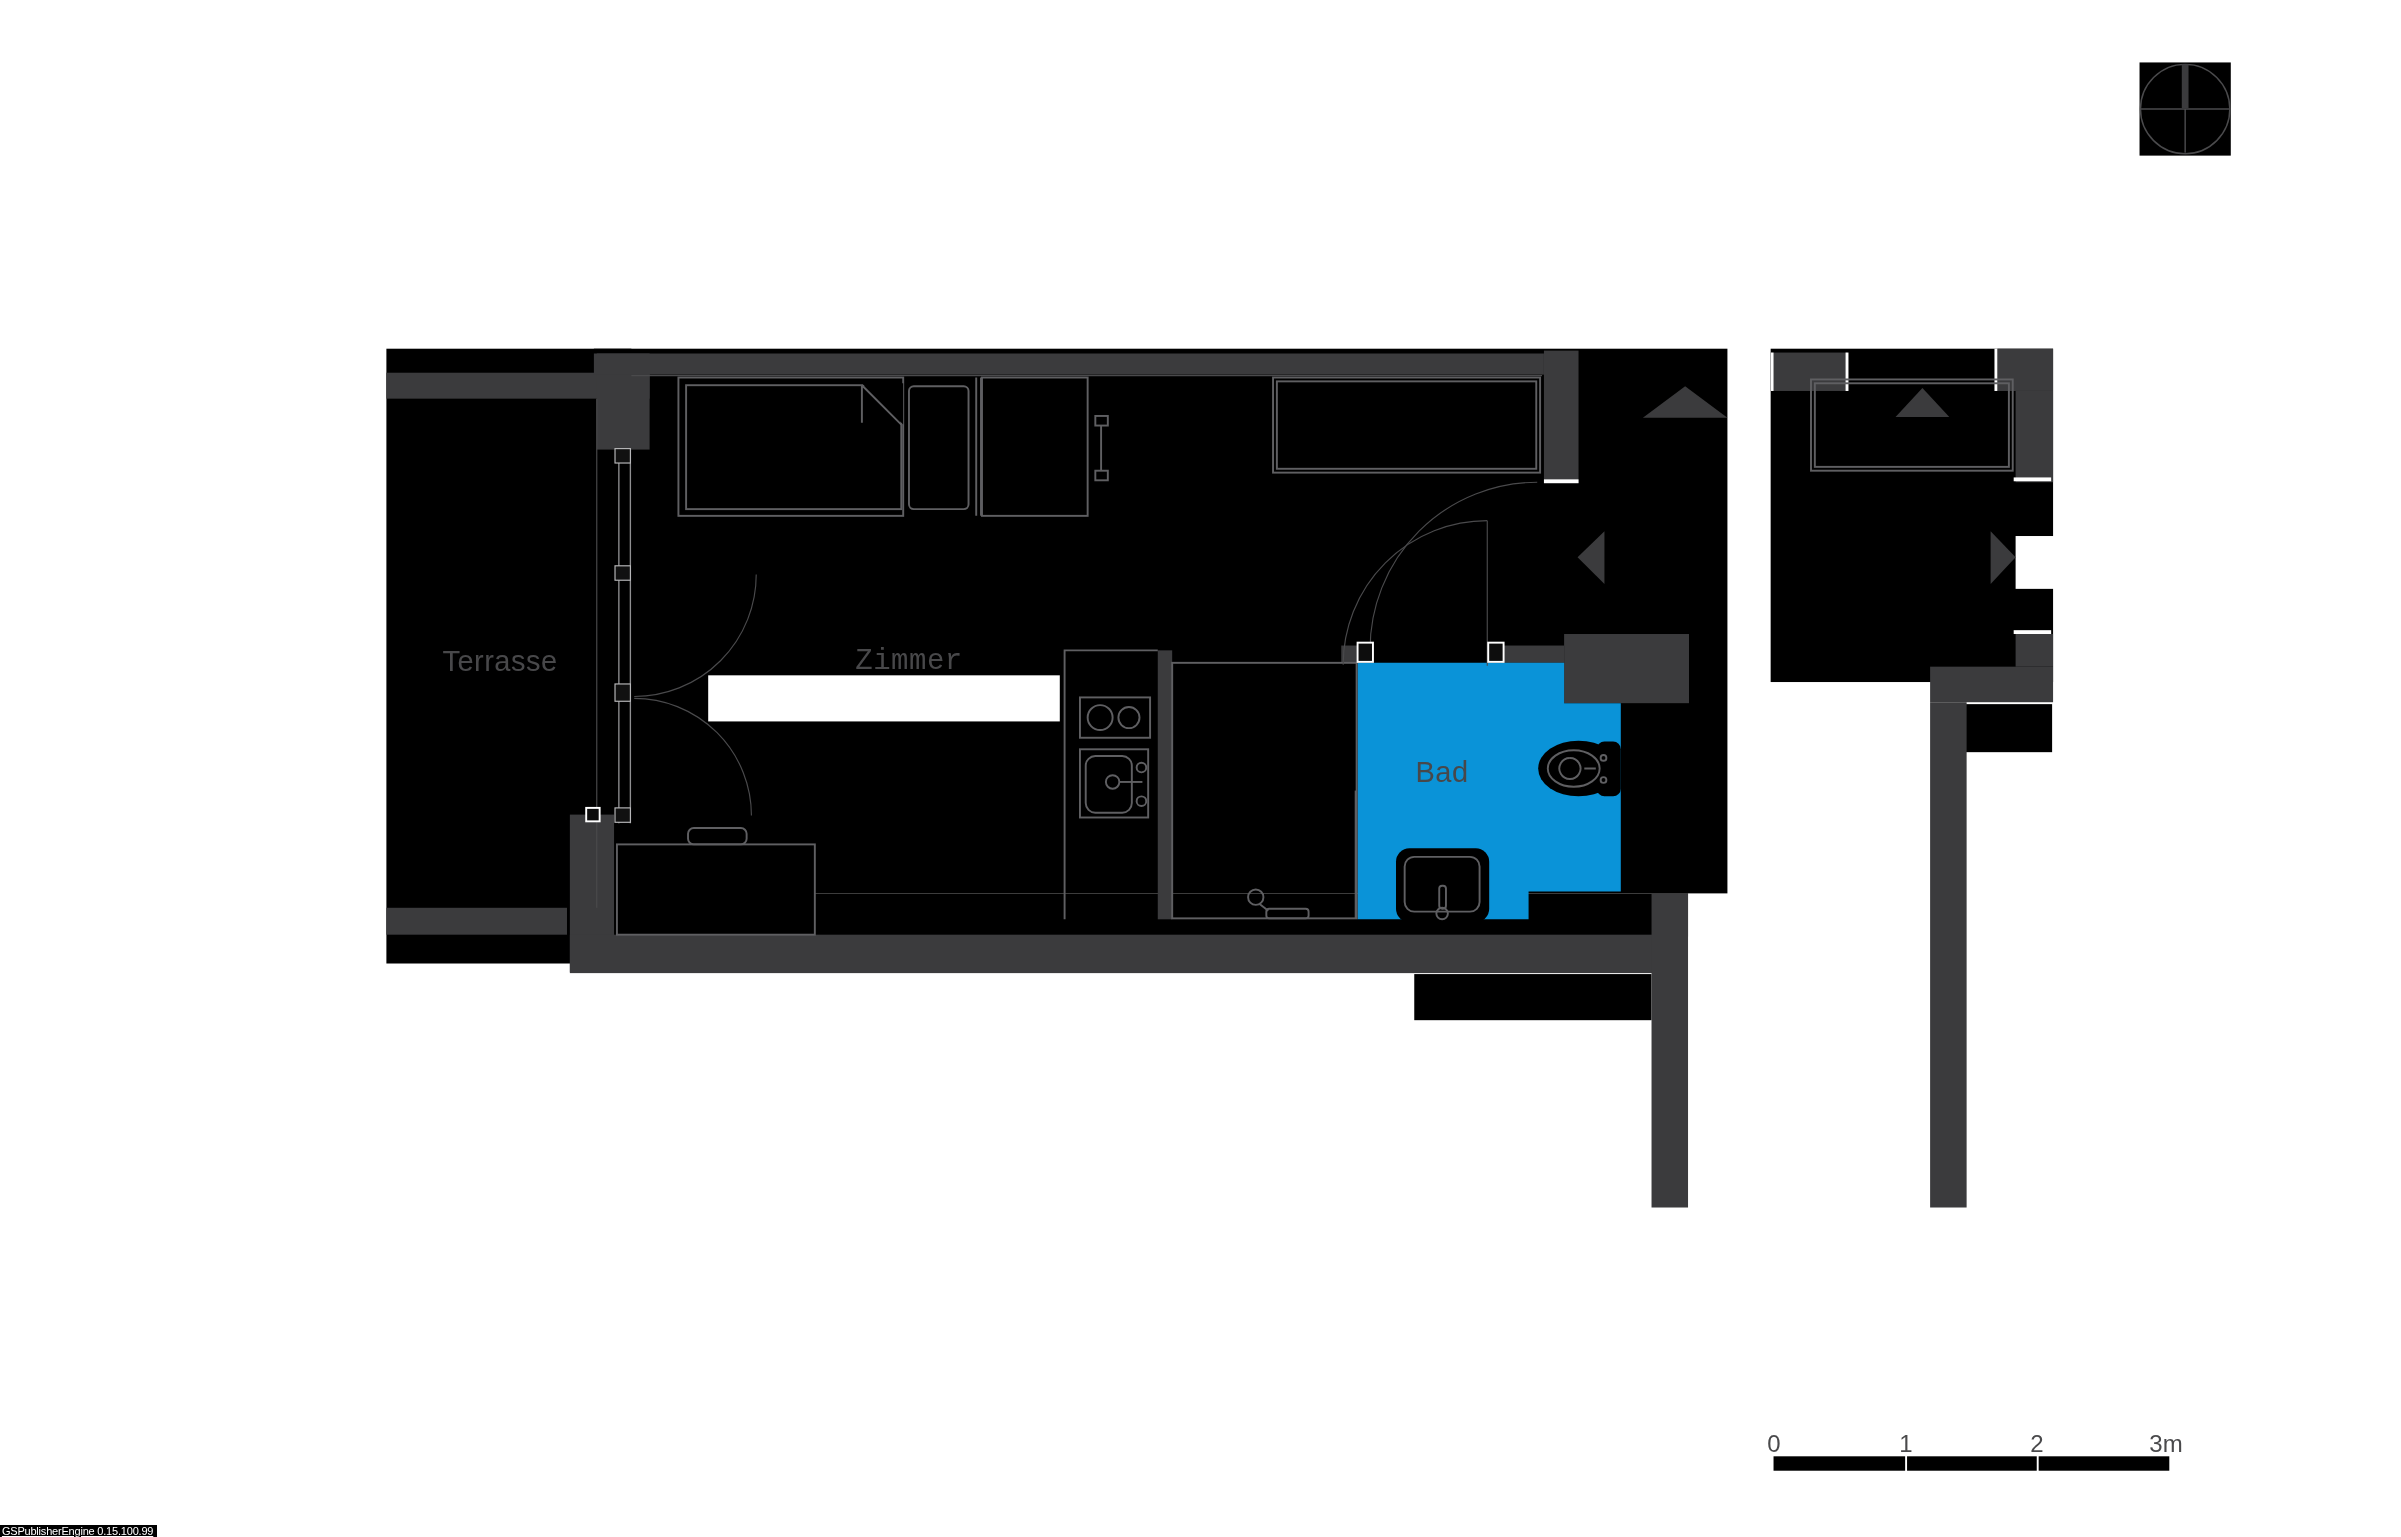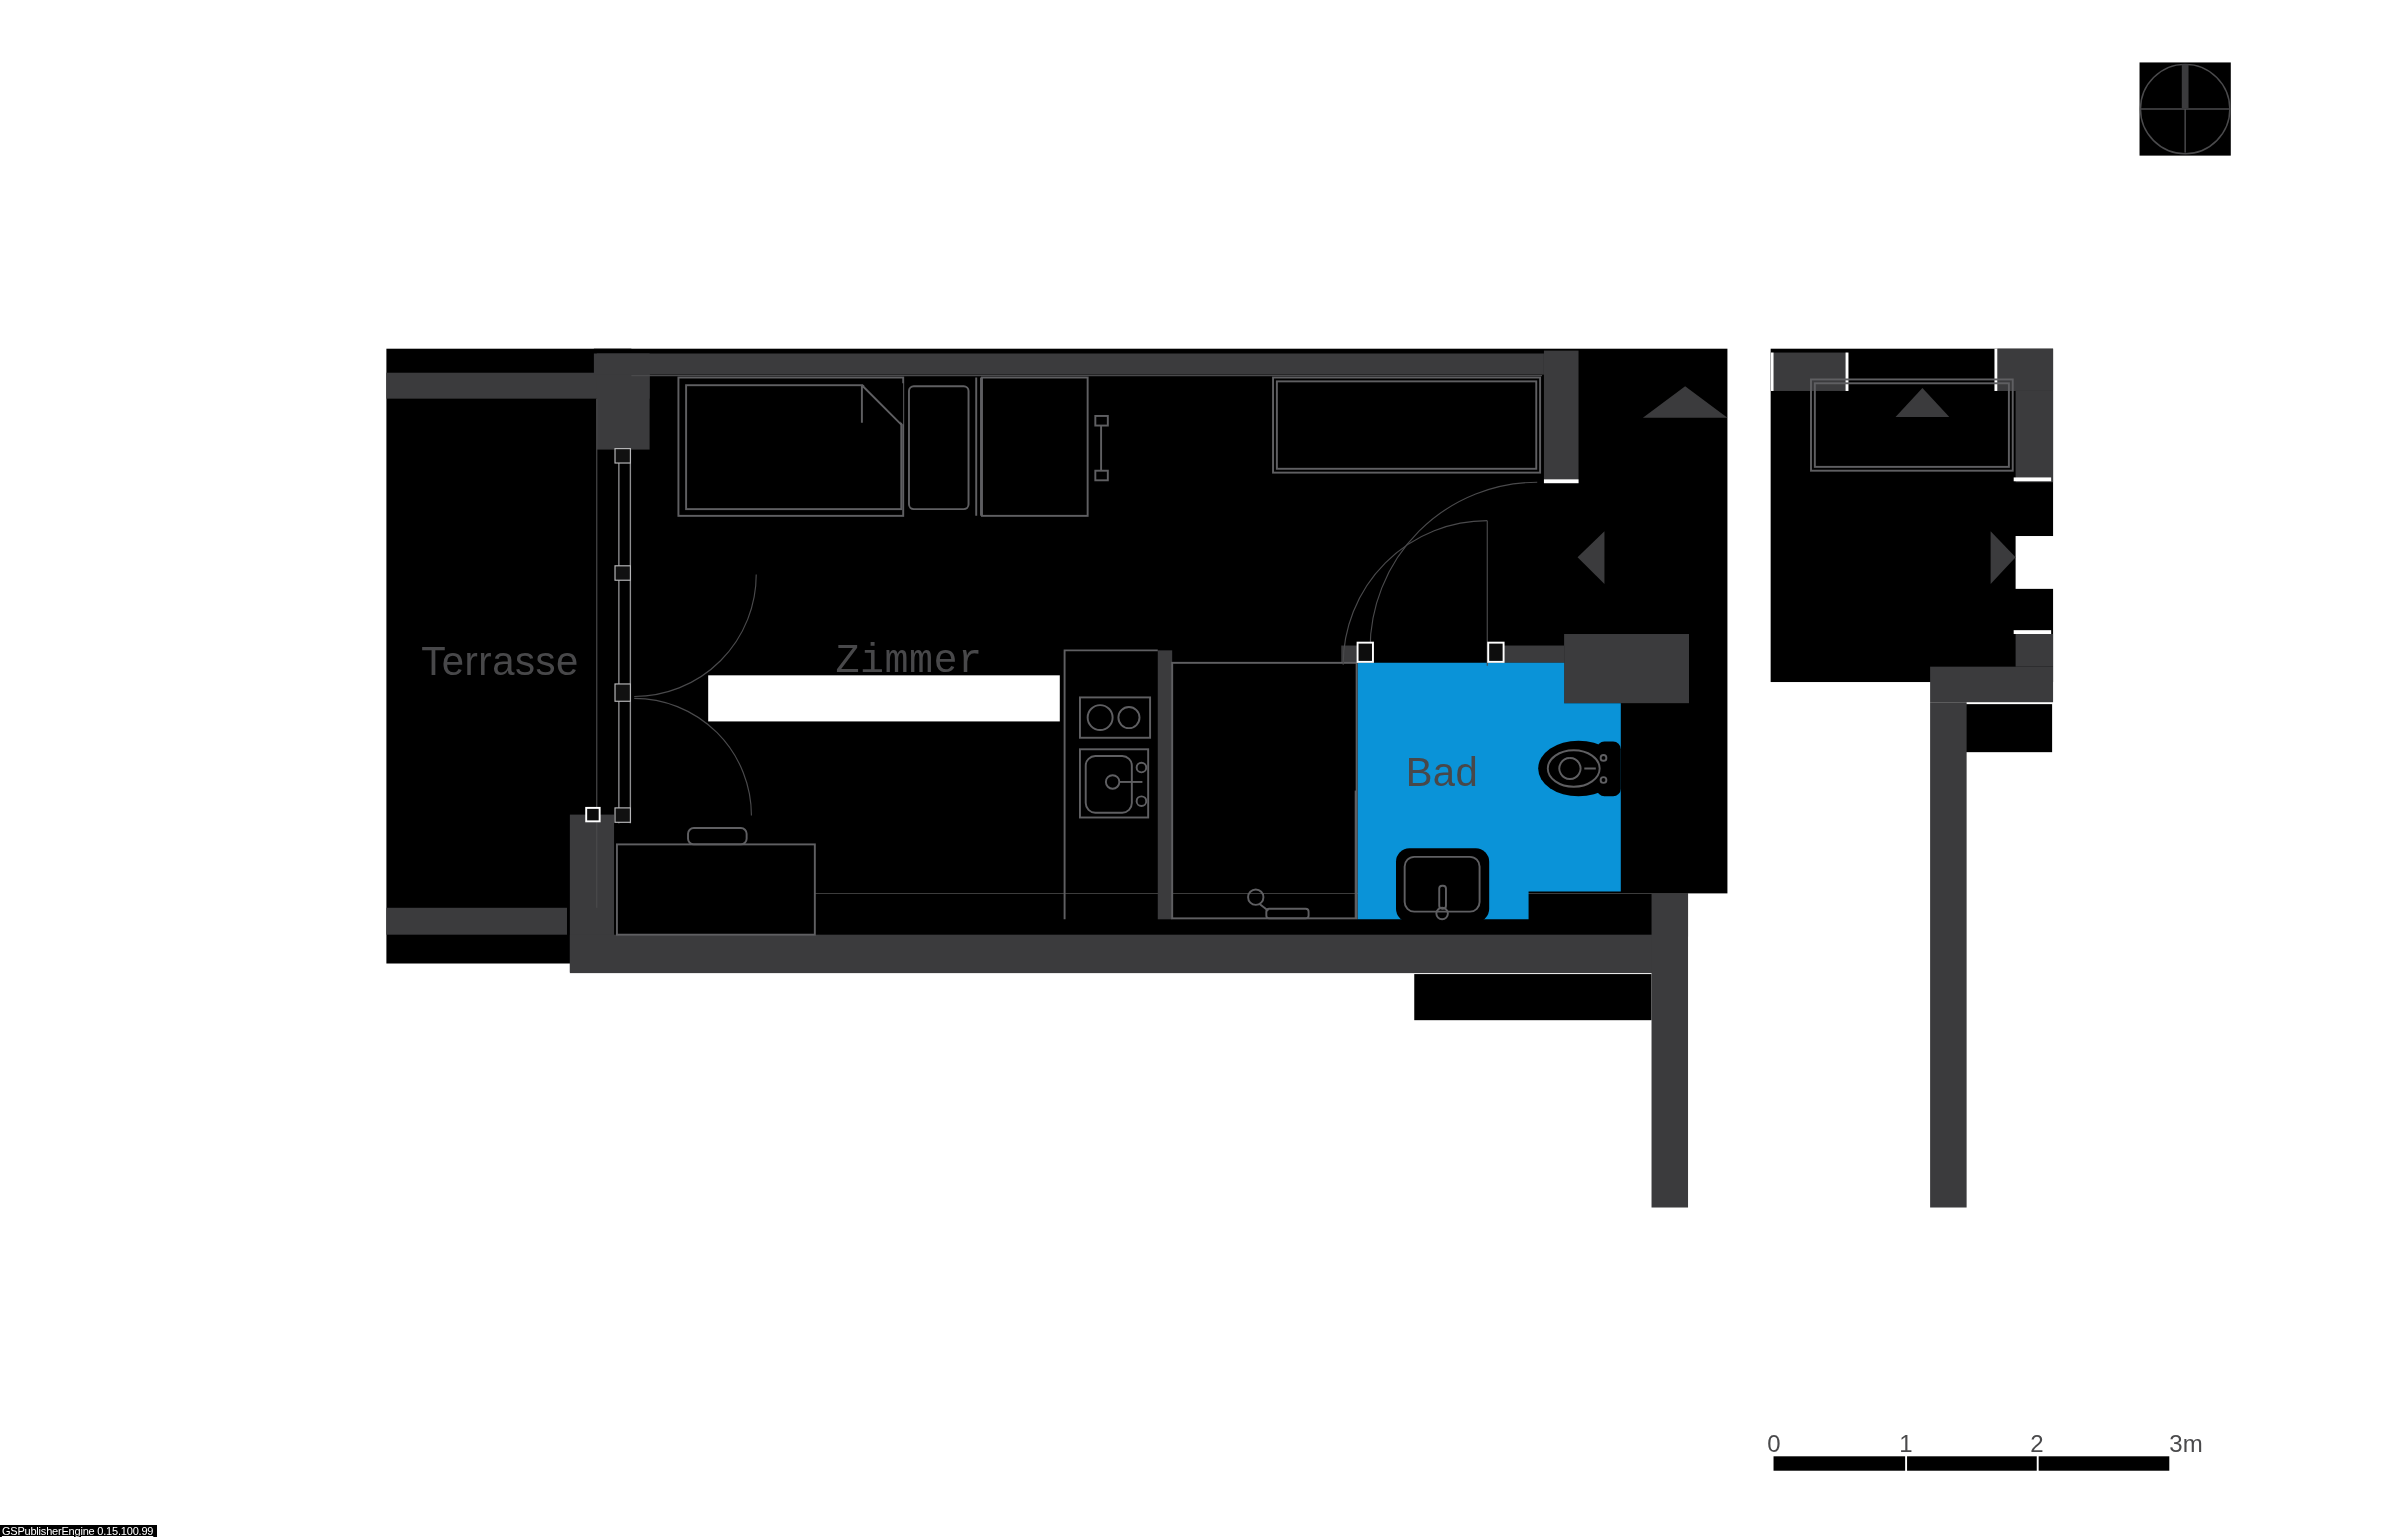--- a/index.html
+++ b/index.html
@@ -1,20 +1,20 @@
 <!DOCTYPE html>
 <html style="--background: #ffffff; --interior: #000000; --wall: #3b3b3d; --highlight: #0a93d8; --line: #5f5f62; --label: #48484a; --scale_text: #4a4a4c; --watermark_bg: #000000; --watermark_text: #ffffff;"><head>
 <meta charset="utf-8">
 <style>
   html,body{margin:0;padding:0;background:#fff;}
   .canvas{position:relative;width:2402px;height:1537px;background:var(--background,#fff);
           font-family:"Liberation Sans",sans-serif;overflow:hidden;}
   .plan-svg{position:absolute;left:0;top:0;}
   .room-label{position:absolute;transform:translate(-50%,-50%);color:var(--label,#48484a);
-              font-size:40px;letter-spacing:0.5px;white-space:nowrap;}
+              font-size:29px;letter-spacing:0.5px;white-space:nowrap;}
   .scale-tick{position:absolute;transform:translateX(-50%);color:var(--scale_text,#4a4a4c);
               font-size:24px;top:1430px;white-space:nowrap;}
   .watermark{position:absolute;left:0;top:1525px;height:16px;background:var(--watermark_bg,#000);
              color:var(--watermark_text,#fff);font-size:11px;line-height:13.4px;padding:0 3.8px 0 1.9px;
              letter-spacing:-0.2px;white-space:nowrap;text-decoration:underline;}
   
   .b{fill:#000;}
   .w{fill:var(--wall,#3b3b3d);}
   .wh{fill:#fff;}
   .hl{fill:var(--highlight,#0a93d8);}
@@ -194,17 +194,17 @@
     </g>
   </svg>
 
   <div class="room-label" style="left:500px;top:661px;">Terrasse</div>
   <div class="room-label" style="left:909px;top:661px;font-family:Liberation Mono, monospace;">Zimmer</div>
   <div class="room-label" style="left:1442px;top:772px;">Bad</div>
 
   <div class="scale-tick" style="left:1774px;">0</div>
   <div class="scale-tick" style="left:1906px;">1</div>
   <div class="scale-tick" style="left:2037px;">2</div>
-  <div class="scale-tick" style="left:2166px;margin-left:20px;">3m</div>
+  <div class="scale-tick" style="left:2166px;">3m</div>
 
   <div class="watermark">GSPublisherEngine 0.15.100.99</div>
 </div>
 
 
 </body></html>

